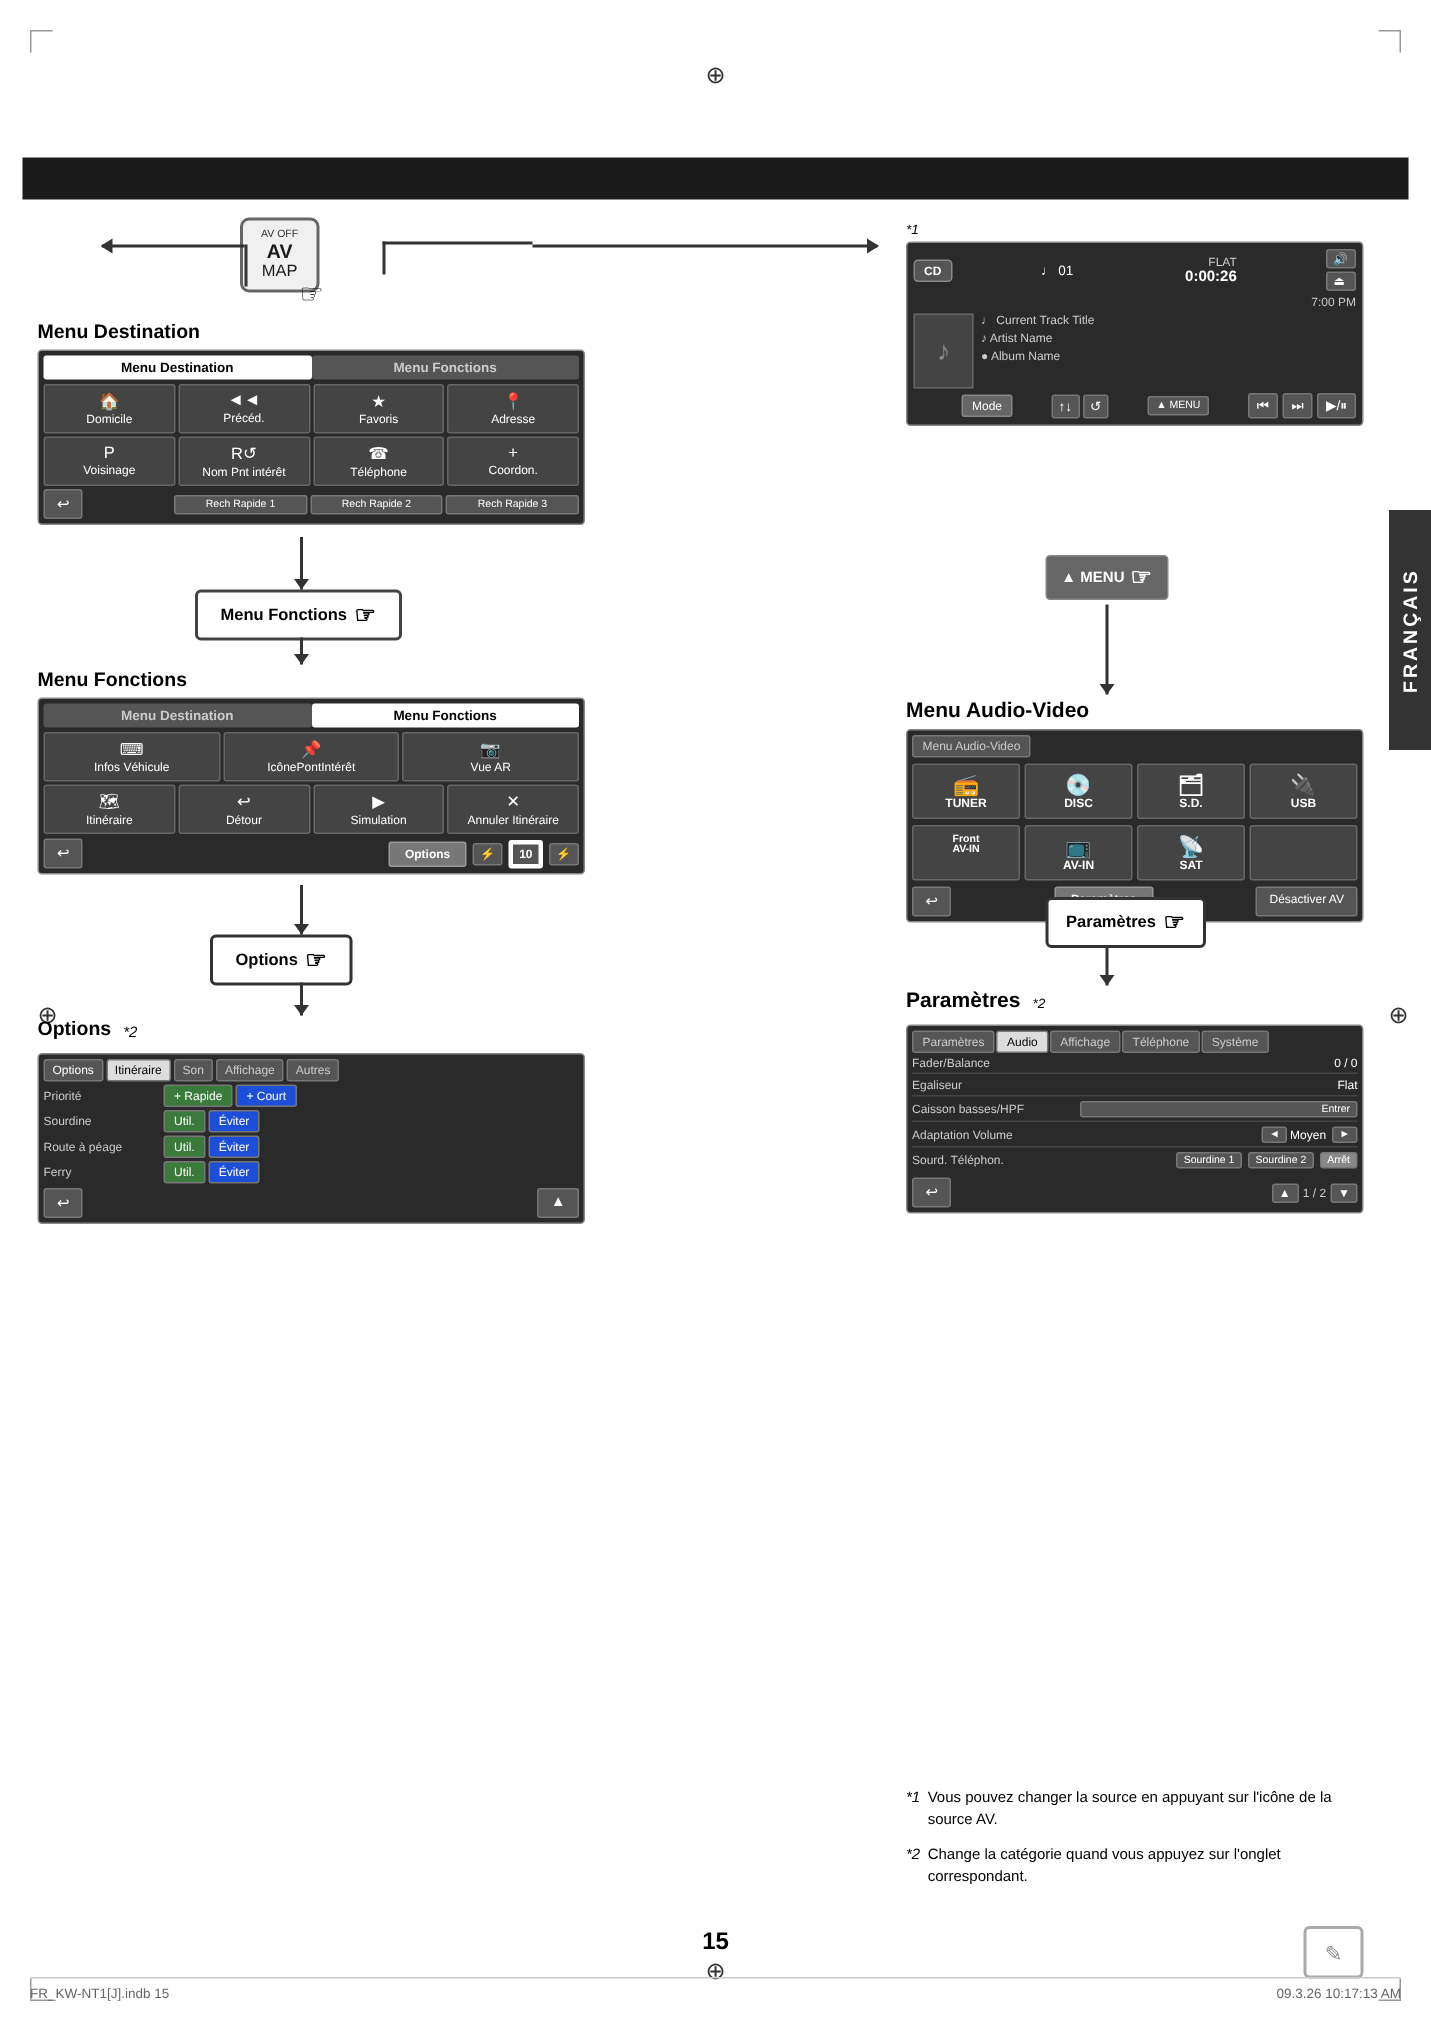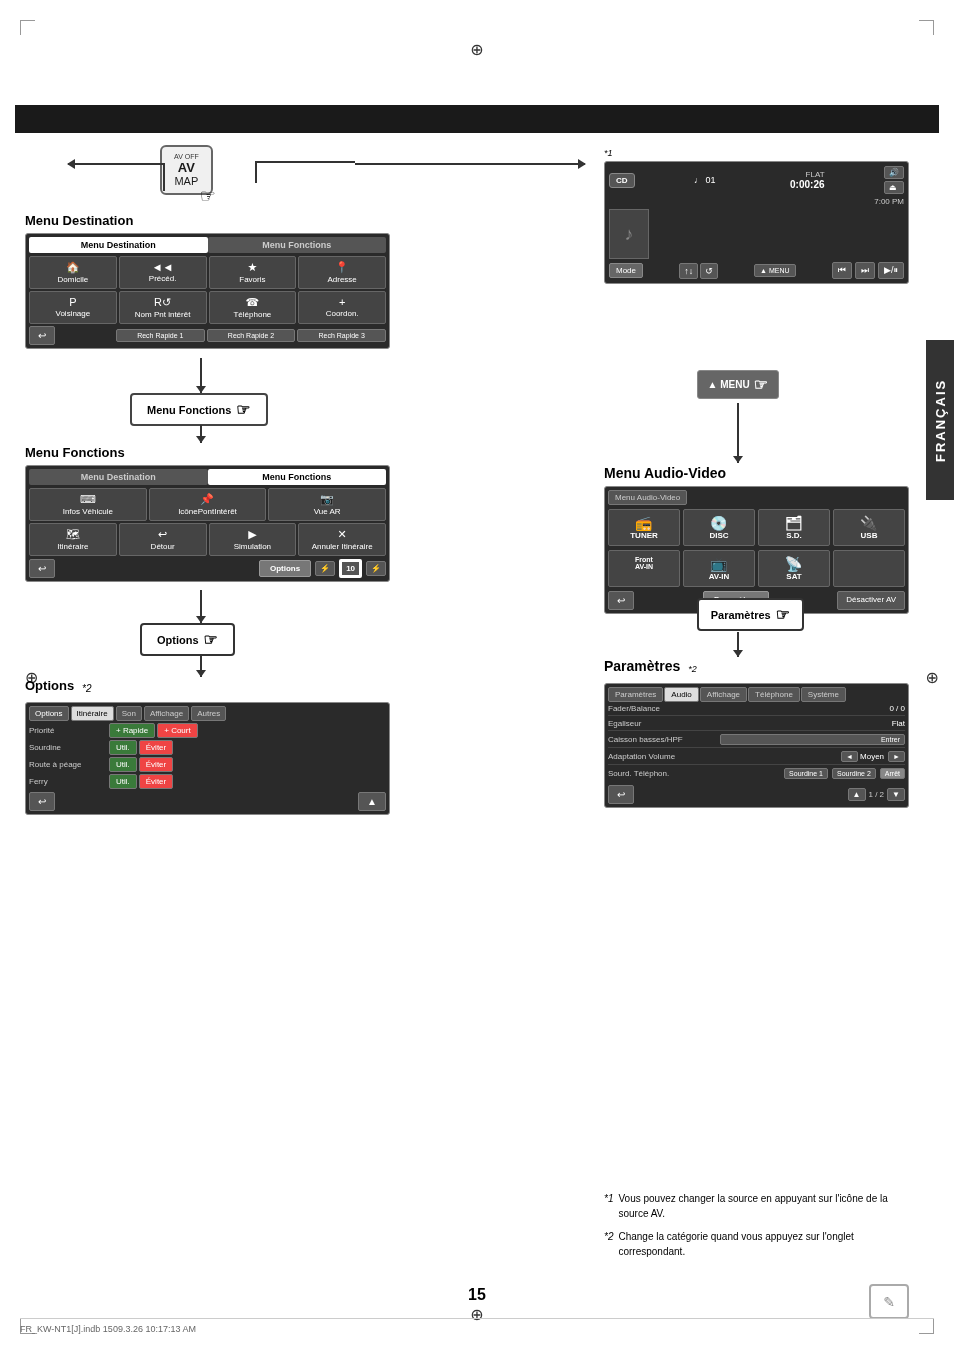--- a/index.html
+++ b/index.html
@@ -68,20 +68,21 @@
       font-weight: bold;
     }
 
     
     .footer {
       position: absolute;
       bottom: 20px;
       left: 20px;
       right: 20px;
       display: flex;
+      justify-content: space-between;
       font-size: 9px;
       color: #666;
       border-top: 1px solid #ccc;
       padding-top: 5px;
     }
 
     
     .av-button-container {
       position: absolute;
       left: 160px;
@@ -263,20 +264,21 @@
       align-items: center;
       margin-top: 3px;
     }
     .cd-mode-btn {
       background: #666;
       border: 1px solid #888;
       border-radius: 2px;
       padding: 2px 6px;
       color: #fff;
       font-size: 8px;
+      margin-left: 32px;
     }
     .cd-ctrl-btns {
       display: flex;
       gap: 3px;
     }
     .cd-ctrl-btn {
       background: #555;
       border: 1px solid #777;
       border-radius: 2px;
       padding: 2px 5px;
@@ -357,21 +359,21 @@
       align-items: center;
       margin-bottom: 2px;
       color: #fff;
     }
     .opts-label {
       width: 80px;
       font-size: 8px;
       color: #ccc;
     }
     .opts-val {
-      background: #ef4444;
+      background: #1d4ed8;
       border: 1px solid #777;
       border-radius: 2px;
       padding: 2px 6px;
       font-size: 8px;
       color: #fff;
       margin-right: 2px;
     }
     .opts-val-green {
       background: #3a7a3a;
     }
@@ -687,20 +689,31 @@
         <div class="cd-time">0:00:26</div>
       </div>
       <div style="display:flex; flex-direction:column; gap:2px;">
         <div style="background:#555; border:1px solid #777; border-radius:2px; padding:1px 4px; color:#fff; font-size:8px;">🔊</div>
         <div style="background:#555; border:1px solid #777; border-radius:2px; padding:1px 4px; color:#fff; font-size:8px;">⏏</div>
       </div>
     </div>
     <div class="cd-clock" style="text-align:right; margin-bottom:3px;">7:00 PM</div>
     <div class="cd-info">
       <div class="cd-art">♪</div>
+      <div class="cd-tracks">
+        <div class="cd-track-item">
+          <span>♩ Current Track Title</span>
+        </div>
+        <div class="cd-track-item">
+          <span>♪ Artist Name</span>
+        </div>
+        <div class="cd-track-item">
+          <span>● Album Name</span>
+        </div>
+      </div>
     </div>
     <div class="cd-controls">
       <div class="cd-mode-btn">Mode</div>
       <div style="display:flex; gap:2px; align-items:center;">
         <div style="background:#555; border:1px solid #777; border-radius:2px; padding:2px 4px; color:#fff; font-size:9px;">↑↓</div>
         <div style="background:#555; border:1px solid #777; border-radius:2px; padding:2px 4px; color:#fff; font-size:9px;">↺</div>
       </div>
       <div class="menu-btn-small">▲ MENU</div>
       <div class="cd-ctrl-btns">
         <div class="cd-ctrl-btn">⏮</div>

